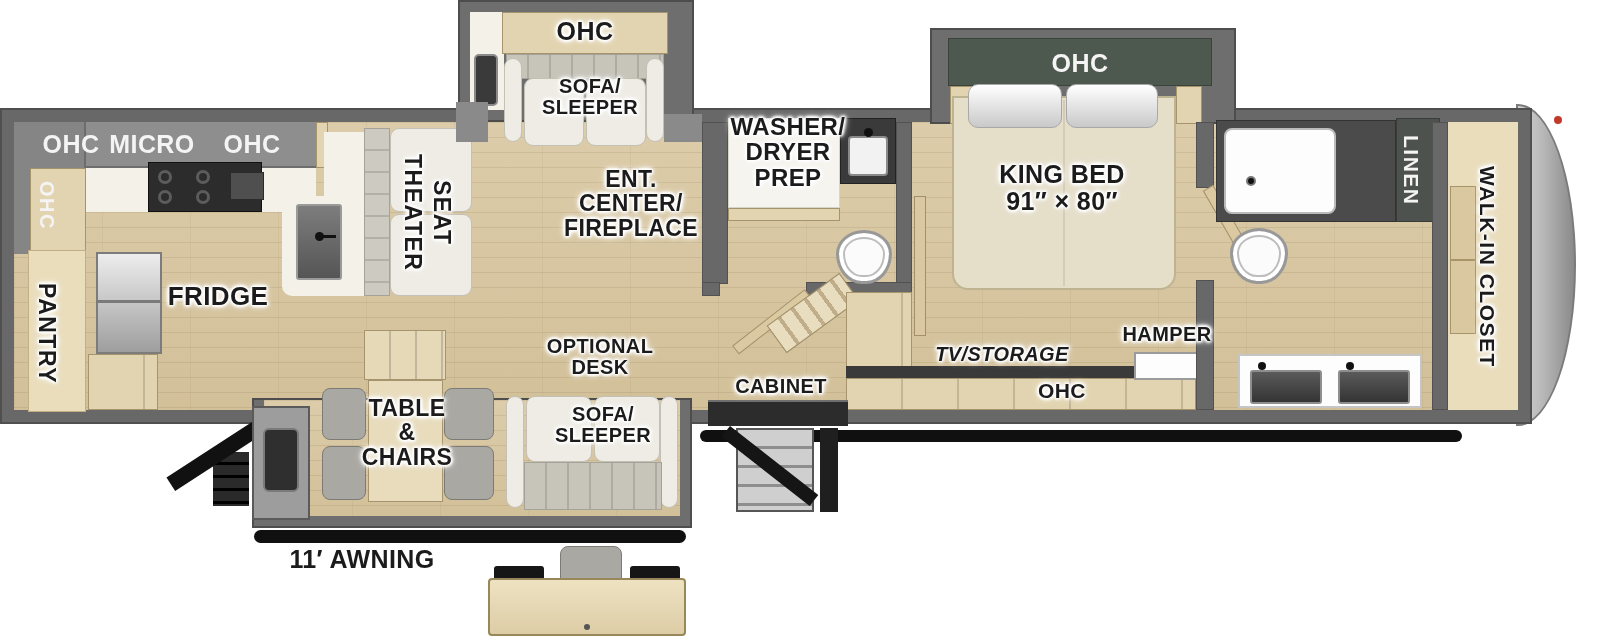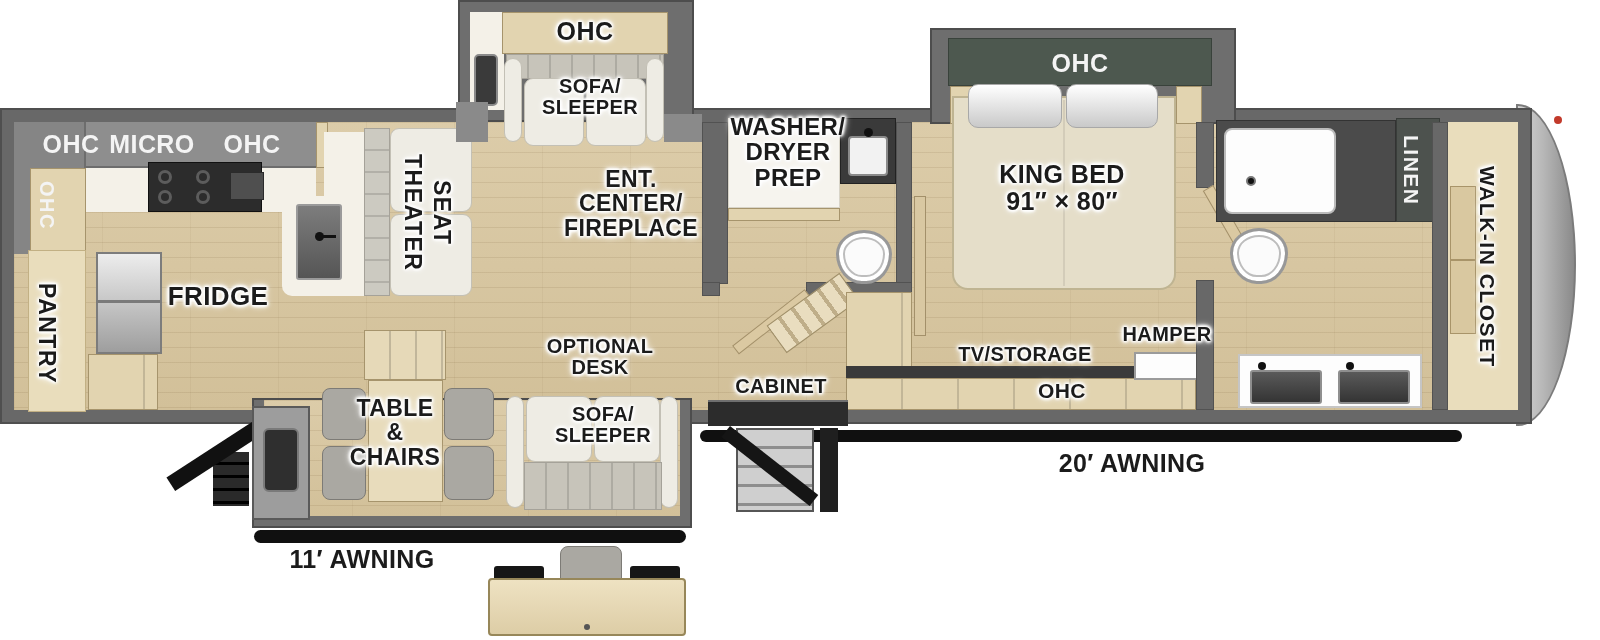--- a/index.html
+++ b/index.html
@@ -181,27 +181,26 @@
 CENTER/
 FIREPLACE</div>
   <div class="lbl glow f22" style="left:722px;top:114px;width:132px;">WASHER/
 DRYER
 PREP</div>
   <div class="lbl glow f25" style="left:962px;top:161px;width:200px;">KING BED
 91″ × 80″</div>
   <div class="lbl white f25" style="left:1035px;top:50px;width:90px;">OHC</div>
   <div class="lbl white vert f21" style="left:1398px;top:122px;width:40px;height:96px;">LINEN</div>
   <div class="lbl vert glow f21" style="left:1474px;top:142px;width:44px;height:250px;">WALK-IN CLOSET</div>
-  <div class="lbl glow f24" style="left:935px;top:344px;width:180px;">TV/STORAGE</div>
+  <div class="lbl glow f24" style="left:912px;top:344px;width:180px;font-style:italic;">TV/STORAGE</div>
   <div class="lbl glow f24" style="left:1104px;top:324px;width:126px;">HAMPER</div>
   <div class="lbl glow f21" style="left:1022px;top:380px;width:80px;">OHC</div>
   <div class="lbl glow f24" style="left:706px;top:376px;width:150px;">CABINET</div>
   <div class="lbl glow f24" style="left:516px;top:336px;width:168px;">OPTIONAL
 DESK</div>
   <div class="lbl glow f24" style="left:516px;top:404px;width:174px;">SOFA/
 SLEEPER</div>
-  <div class="lbl glow f23" style="left:336px;top:396px;width:118px;">TABLE
+  <div class="lbl glow f23" style="left:348px;top:396px;width:118px;">TABLE
 &amp;
 CHAIRS</div>
   <div class="lbl f25" style="left:266px;top:546px;width:192px;">11′ AWNING</div>
-  <div class="lbl f25" style="left:1027px;top:450px;width:210px;">20′ AWNING</div>
 
 </div>
 
 </body></html>

